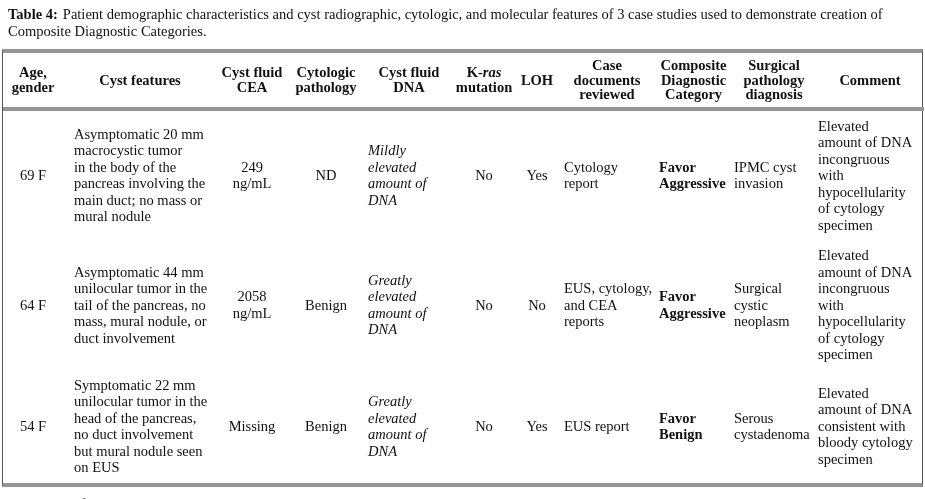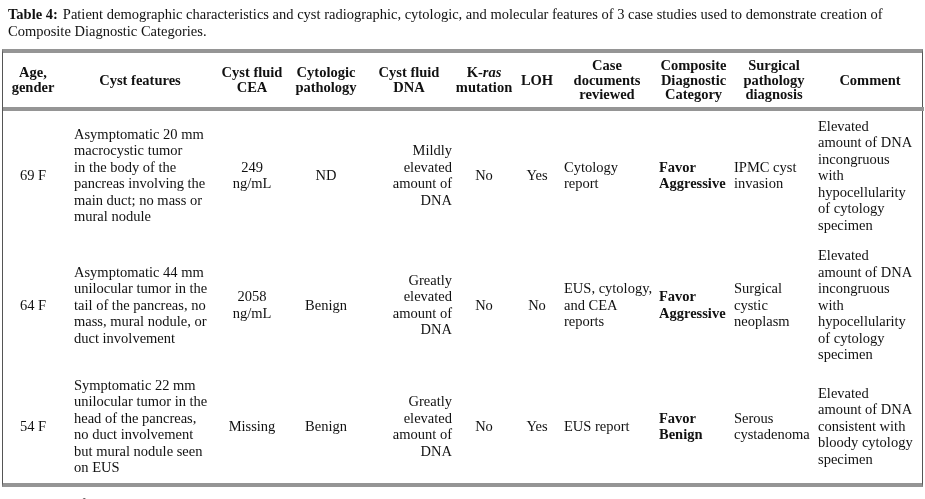--- a/index.html
+++ b/index.html
@@ -50,21 +50,21 @@
   }
   tbody td {
     font-size: 14.5px;
     line-height: 16.5px;
     vertical-align: middle;
     padding: 7px 1px;
     white-space: pre;
   }
   td.c-center { text-align: center; }
   td.c2  { text-align: left; padding-left: 11px; }
-  td.c5  { text-align: right; padding-left: 3px; }
+  td.c5  { text-align: left; padding-left: 3px; font-style: italic; }
   td.c8  { text-align: left; padding-left: 5px; }
   td.c9  { text-align: left; padding-left: 4px; font-weight: bold; }
   td.c10 { text-align: left; padding-left: 2px; }
   td.c11 { text-align: left; padding-left: 2px; }
   .footnote {
     font-size: 14.5px;
     line-height: 17px;
     margin-top: 9px;
     padding-left: 4px;
     white-space: pre-wrap;

